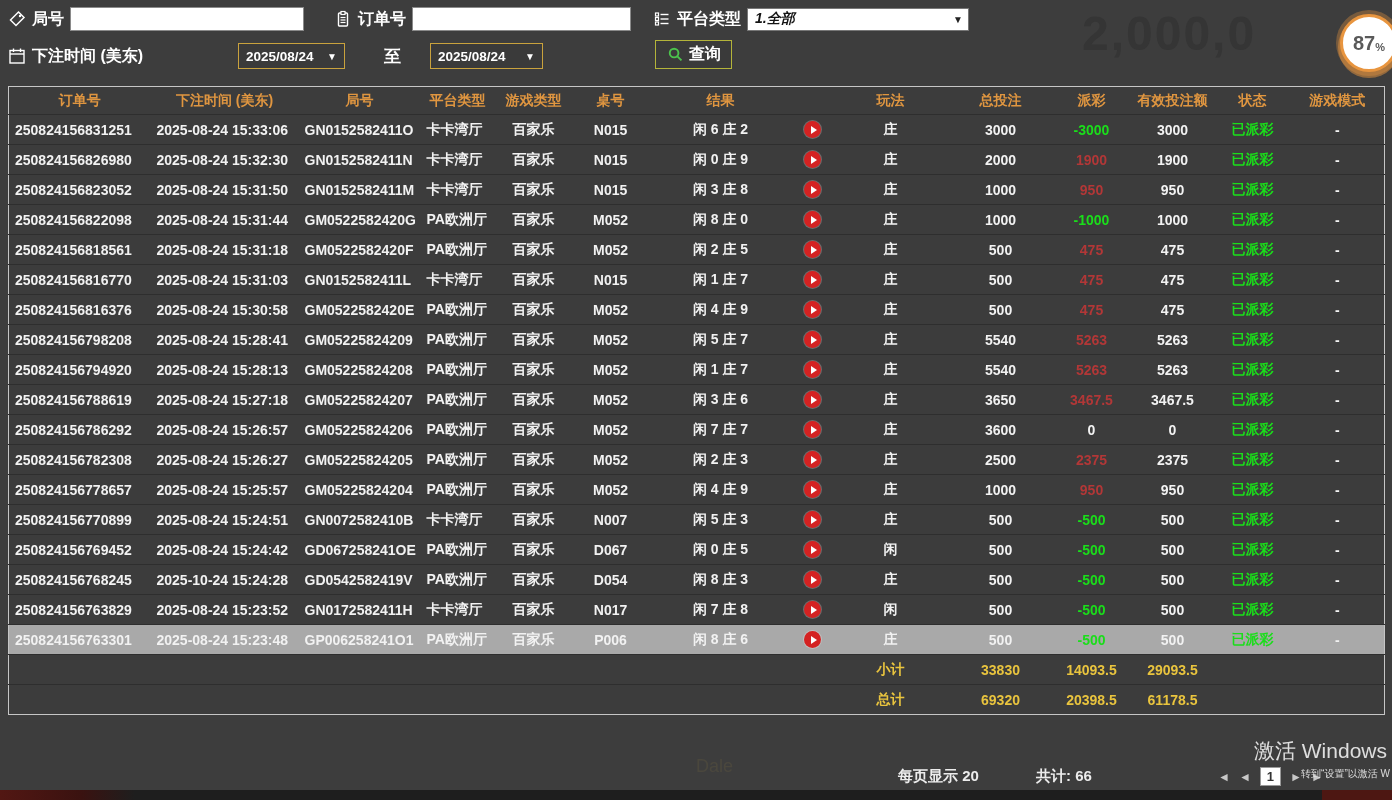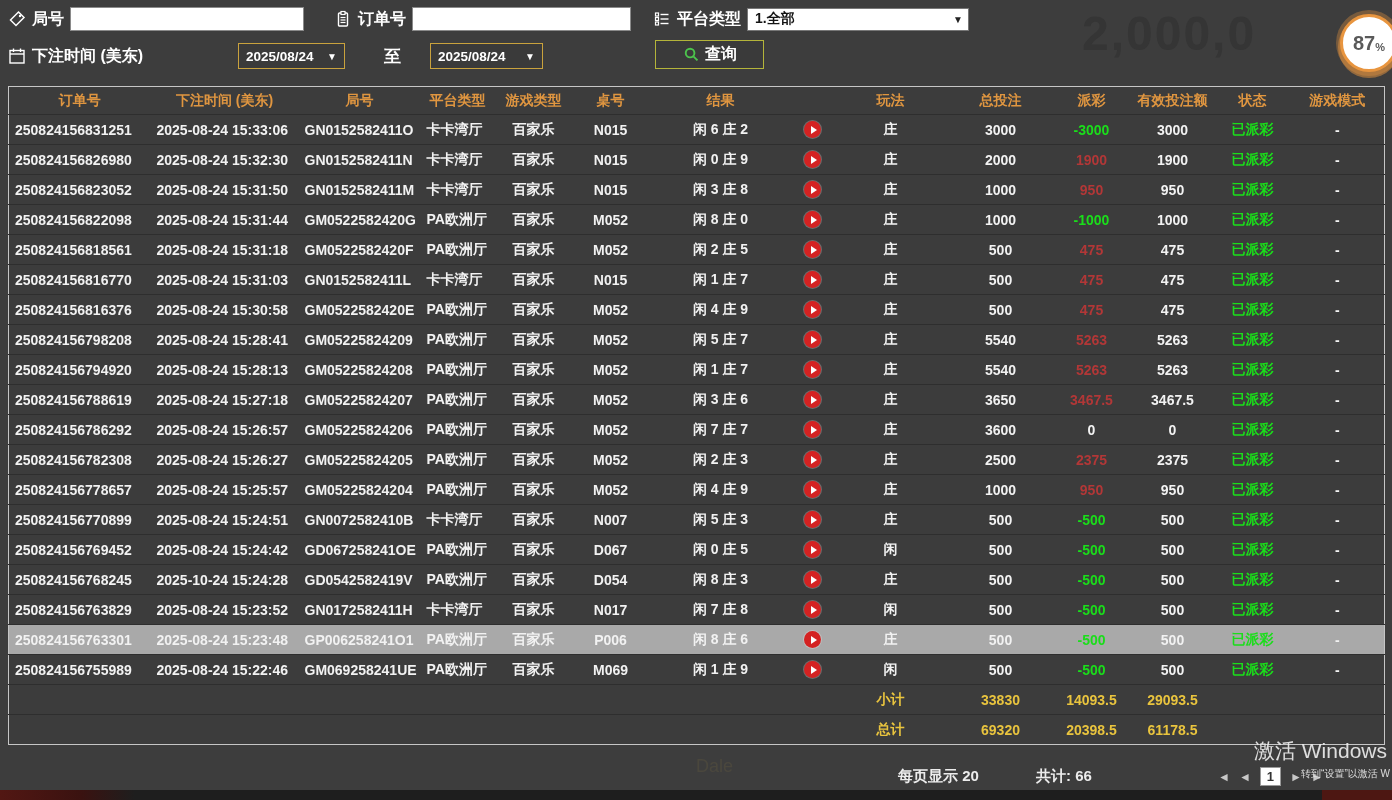--- a/index.html
+++ b/index.html
@@ -20,33 +20,33 @@
   }
 
   
   .filter{position:absolute;display:flex;align-items:center;gap:6px;height:26px;z-index:2;}
   .flabel{color:#ffffff;font-weight:bold;font-size:16px;white-space:nowrap;}
   .ficon{display:inline-flex;width:18px;height:18px;align-items:center;justify-content:center;}
   .tinput{height:22px;border:1px solid #8a8a8a;background:#fff;font-size:14px;padding:0 5px;outline:none;}
   .dropdown{
     width:222px;height:23px;background:#fff;border:1px solid #777;box-sizing:border-box;
     display:flex;align-items:center;justify-content:space-between;padding:0 5px 0 7px;
-    font-size:14px;color:#141414;font-weight:bold;cursor:pointer;
+    font-size:14px;color:#141414;font-weight:bold;cursor:pointer;font-style:italic;
   }
   .dd-arrow{font-size:10px;color:#222;}
   .datebtn{
     width:107px;height:26px;background:#3a3a3a;border:1px solid #c9a23d;box-sizing:border-box;
     color:#fff;font-weight:bold;font-size:13.5px;display:flex;align-items:center;
     justify-content:space-between;padding:12px 7px;cursor:pointer;
   }
   .datebtn .dd-arrow{color:#fff;}
   .query-btn{
     position:absolute;left:655px;top:40px;height:29px;background:#3a3a3a;
     border:1px solid #b4b43a;color:#fff;font-weight:bold;font-size:16px;
-    display:flex;align-items:center;gap:5px;padding:0 26px;cursor:pointer;z-index:2;
+    display:flex;align-items:center;gap:5px;padding:0 10px;cursor:pointer;z-index:2;
   }
   .badge{
     position:absolute;left:1340px;top:14px;width:52px;height:52px;border-radius:50%;
     background:#fff;border:3px solid #e8953f;box-shadow:0 0 0 4px rgba(232,150,63,.35), 0 4px 0 2px rgba(232,150,63,.5);
     display:flex;align-items:center;justify-content:center;color:#5a5a5a;font-weight:bold;z-index:3;
   }
   .badge .pct-val{font-size:20px;}
   .badge .pct-unit{font-size:11px;margin-top:7px;}
 
   
@@ -548,38 +548,20 @@
       <td><span class="play-btn">
               <span class="play-tri"></span>
             </span></td>
       <td>庄</td>
       <td>500</td>
       <td class="neg">-500</td>
       <td>500</td>
       <td class="status-cell">已派彩</td>
       <td>-</td>
     </tr>
-        <tr class="data-row">
-      <td class="al">250824156755989</td>
-      <td class="al">2025-08-24 15:22:46</td>
-      <td class="al">GM069258241UE</td>
-      <td class="al">PA欧洲厅</td>
-      <td>百家乐</td>
-      <td>M069</td>
-      <td>闲 1 庄 9</td>
-      <td><span class="play-btn">
-              <span class="play-tri"></span>
-            </span></td>
-      <td>闲</td>
-      <td>500</td>
-      <td class="neg">-500</td>
-      <td>500</td>
-      <td class="status-cell">已派彩</td>
-      <td>-</td>
-    </tr>
       </tbody>
     <tfoot>
       <tr class="totals">
         <td colspan="8"></td>
         <td>小计</td>
         <td>33830</td>
         <td>14093.5</td>
         <td>29093.5</td>
         <td></td>
         <td></td>

